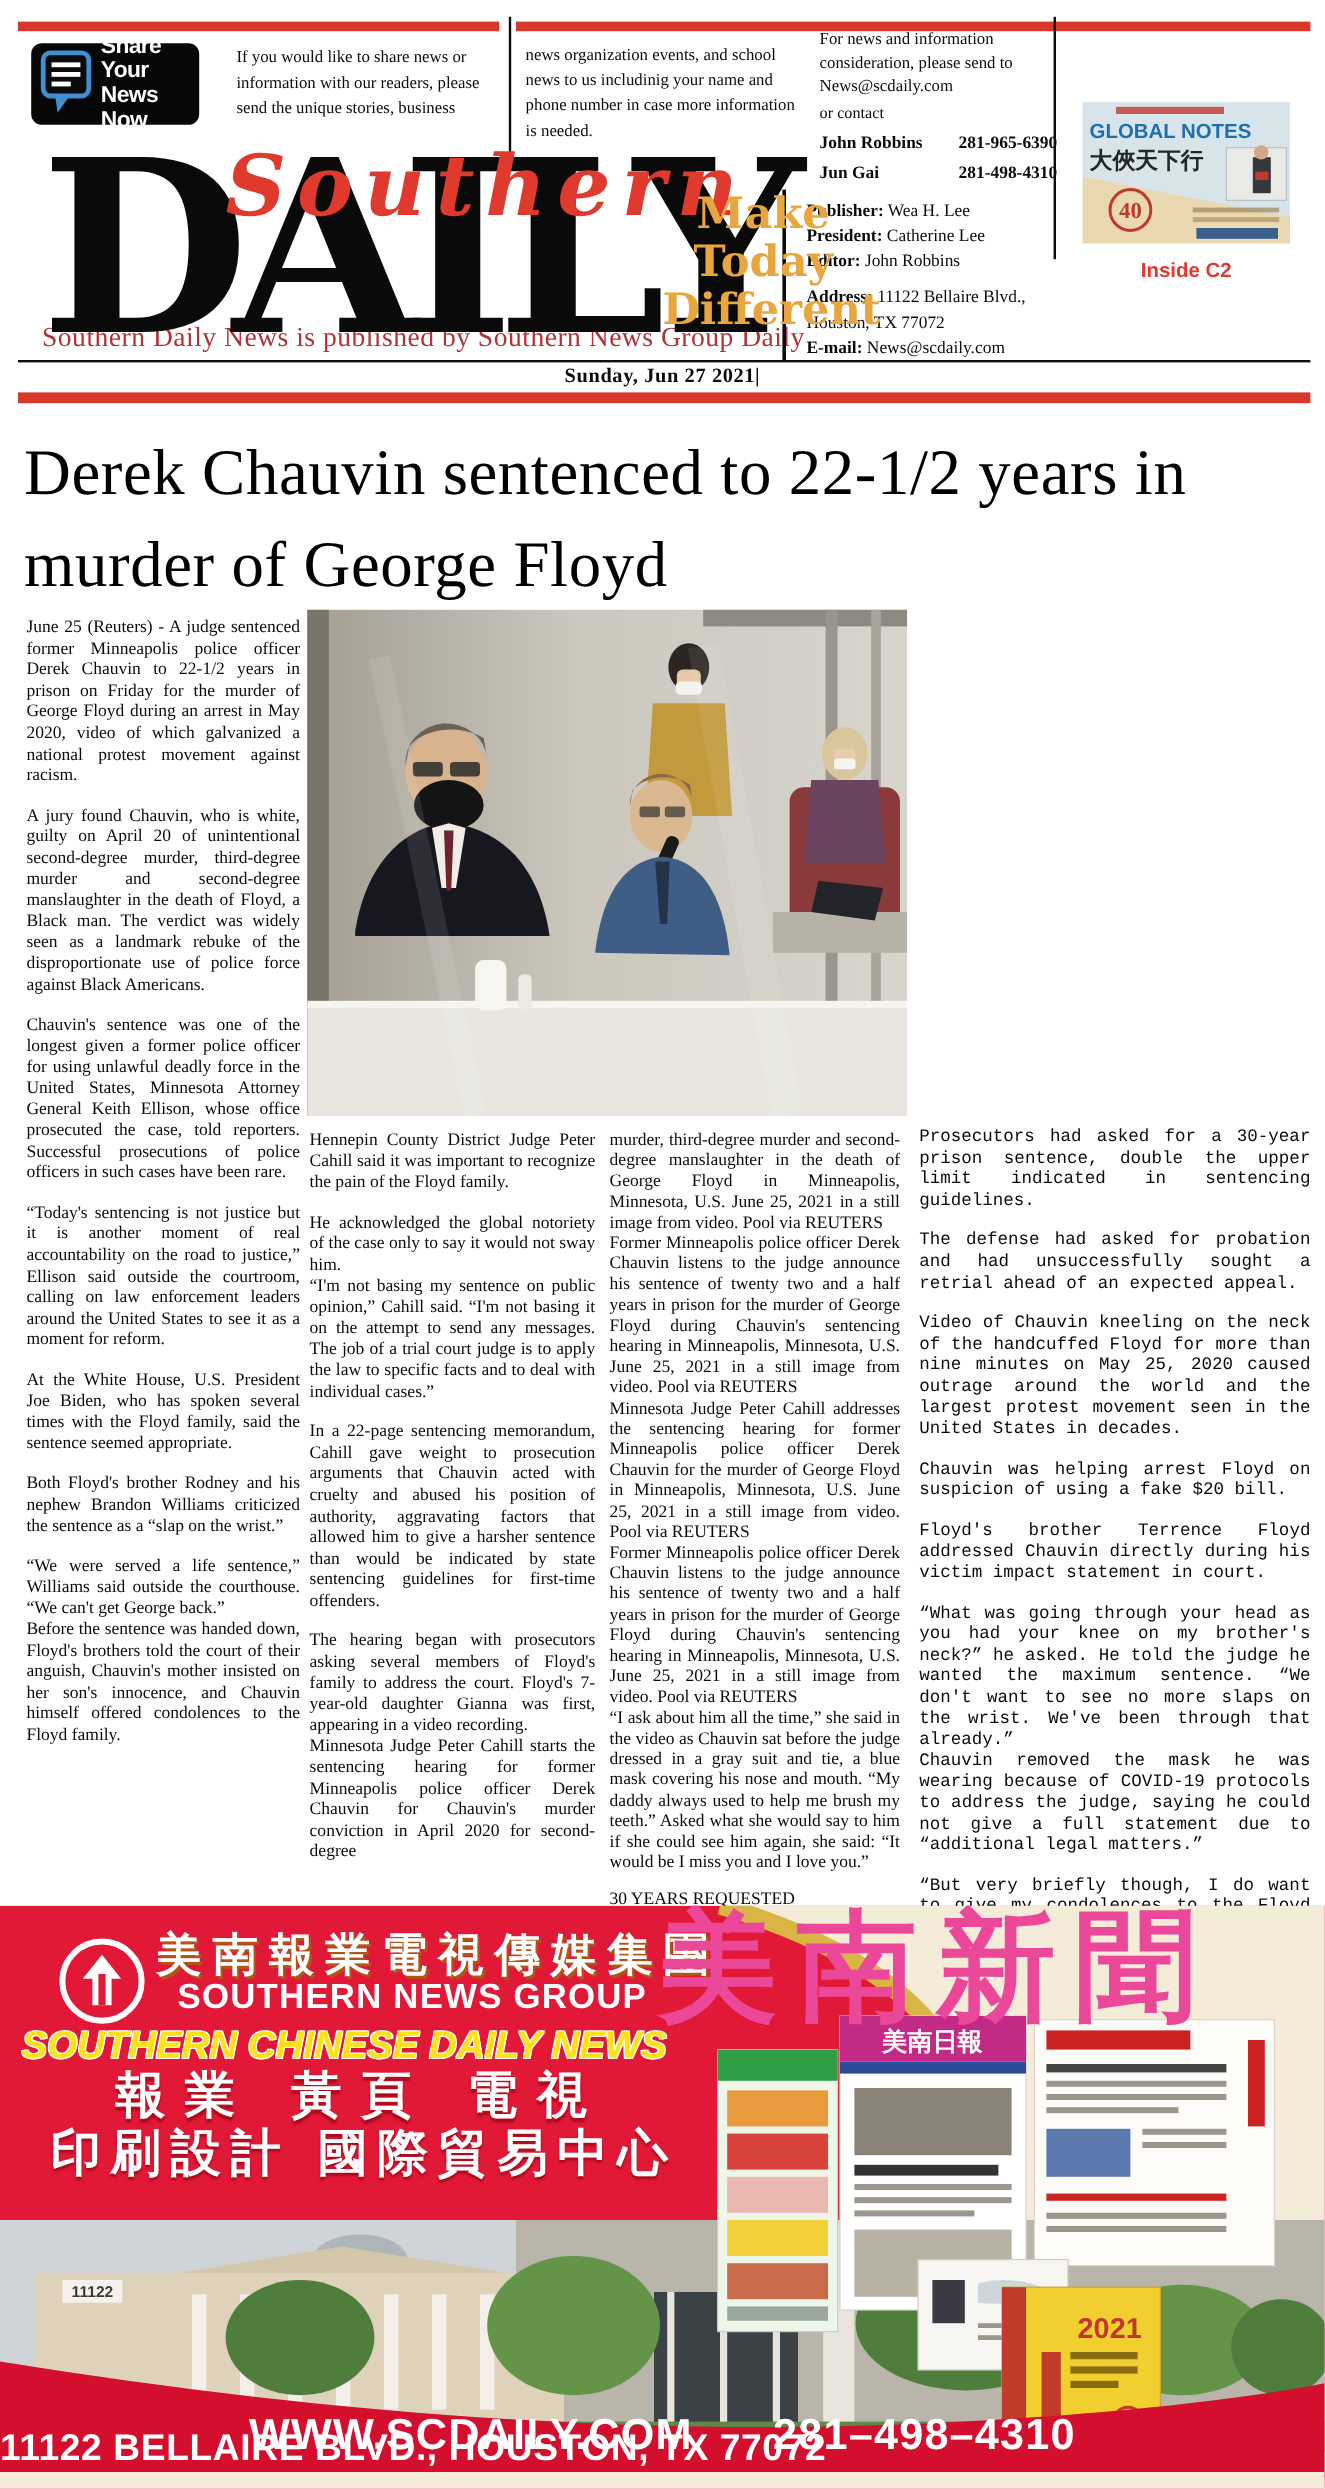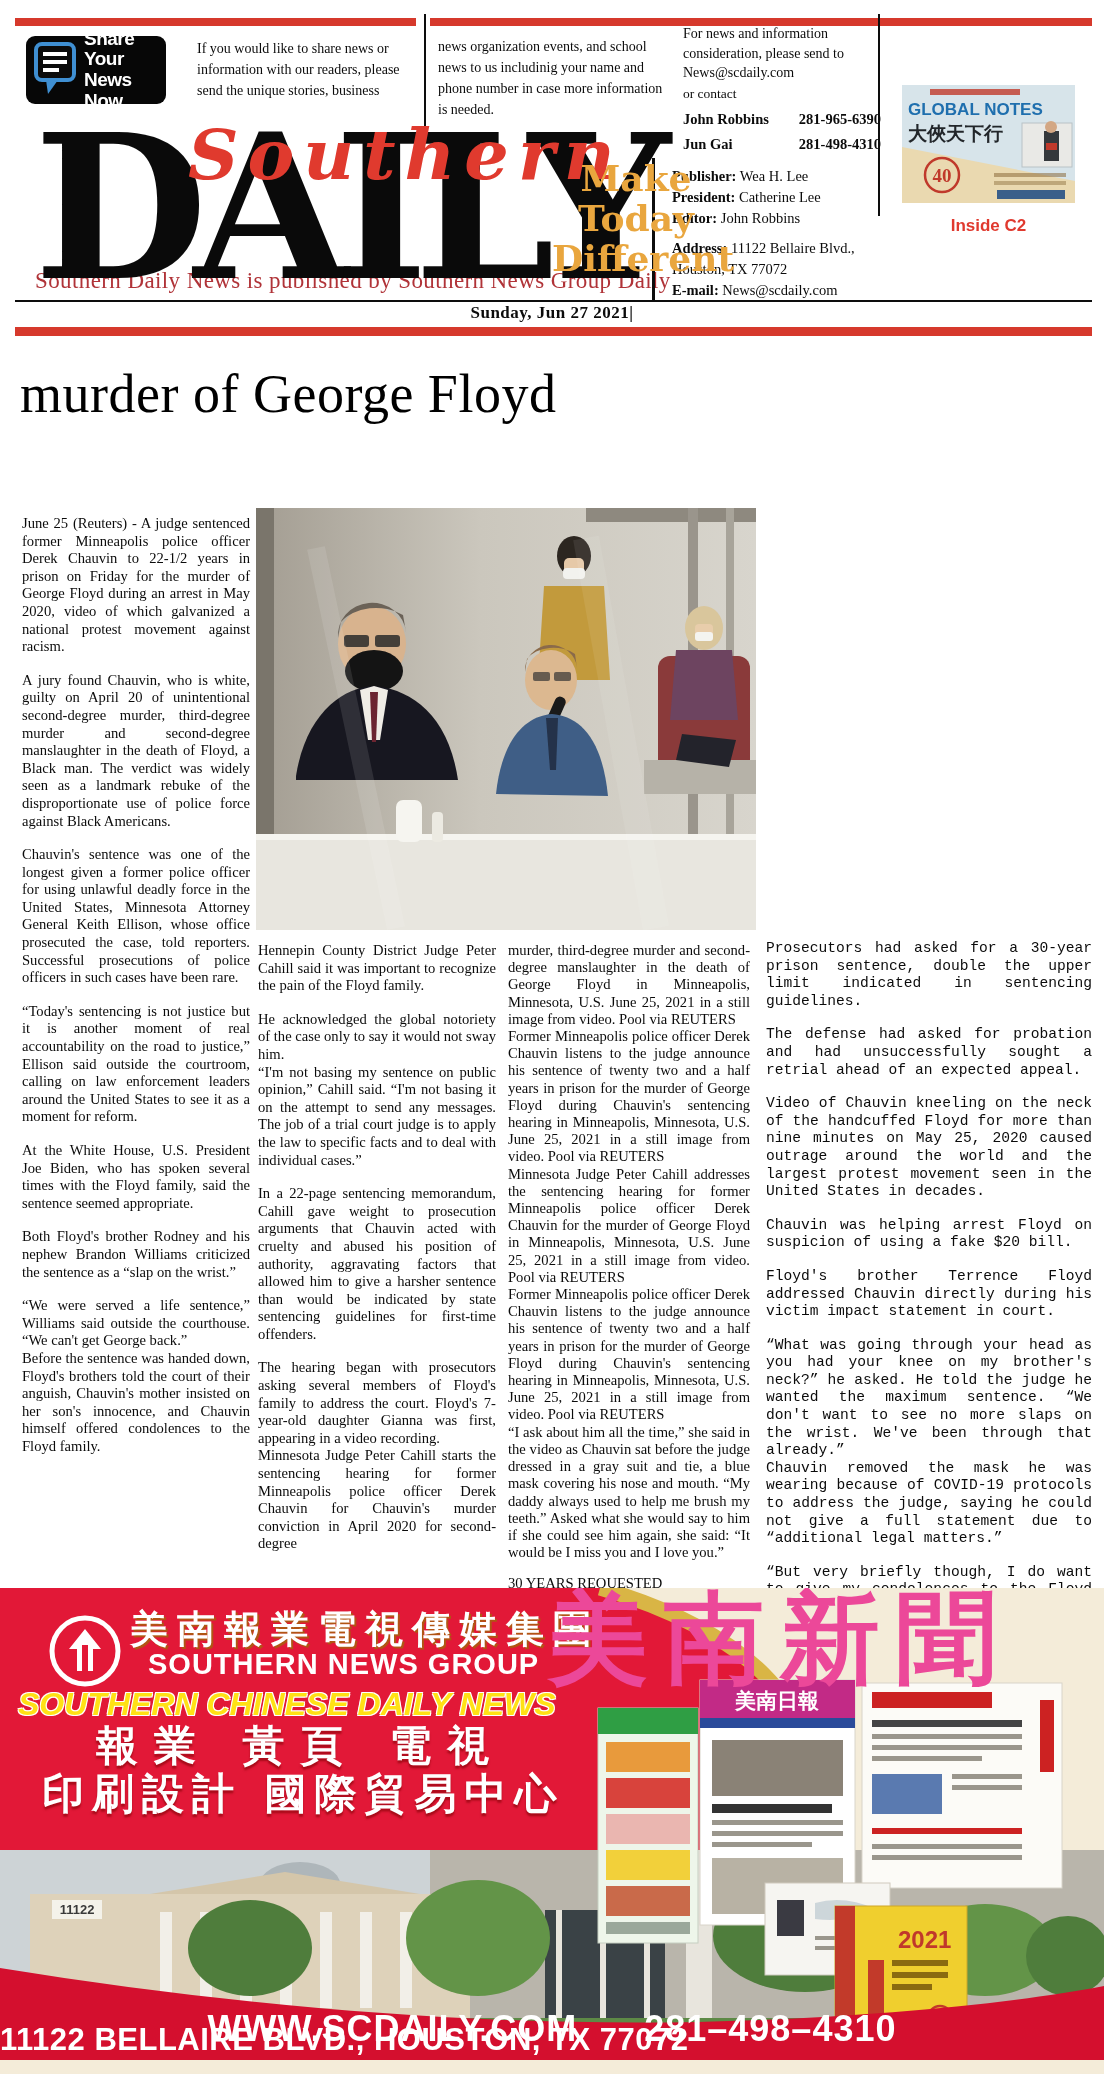--- a/index.html
+++ b/index.html
@@ -128,20 +128,21 @@
     <div><b>Address:</b> <span>11122 Bellaire Blvd.,</span></div>
     <div>Houston, TX 77072</div>
     <div><b>E-mail:</b> <span>News@scdaily.com</span></div>
   </div>
 
   <div class="abs daterule"></div>
   <div class="abs datetext">Sunday, Jun 27  2021|</div>
   <div class="abs datebar"></div>
 
   <div class="abs headline">
+    <div>Derek Chauvin sentenced to 22-1/2 years in</div>
     <div>murder of George Floyd</div>
   </div>
 
   <div class="abs col" style="left:22px;top:515px;width:228px;">
       <p class="para">June 25 (Reuters) - A judge sentenced former Minneapolis police officer Derek Chauvin to 22-1/2 years in prison on Friday for the murder of George Floyd during an arrest in May 2020, video of which galvanized a national protest movement against racism.</p>
       <p class="para">A jury found Chauvin, who is white, guilty on April 20 of unintentional second-degree murder, third-degree murder and second-degree manslaughter in the death of Floyd, a Black man. The verdict was widely seen as a landmark rebuke of the disproportionate use of police force against Black Americans.</p>
       <p class="para">Chauvin's sentence was one of the longest given a former police officer for using unlawful deadly force in the United States, Minnesota Attorney General Keith Ellison, whose office prosecuted the case, told reporters. Successful prosecutions of police officers in such cases have been rare.</p>
       <p class="para">“Today's sentencing is not justice but it is another moment of real accountability on the road to justice,” Ellison said outside the courtroom, calling on law enforcement leaders around the United States to see it as a moment for reform.</p>
       <p class="para">At the White House, U.S. President Joe Biden, who has spoken several times with the Floyd family, said the sentence seemed appropriate.</p>
       <p class="para">Both Floyd's brother Rodney and his nephew Brandon Williams criticized the sentence as a “slap on the wrist.”</p>

